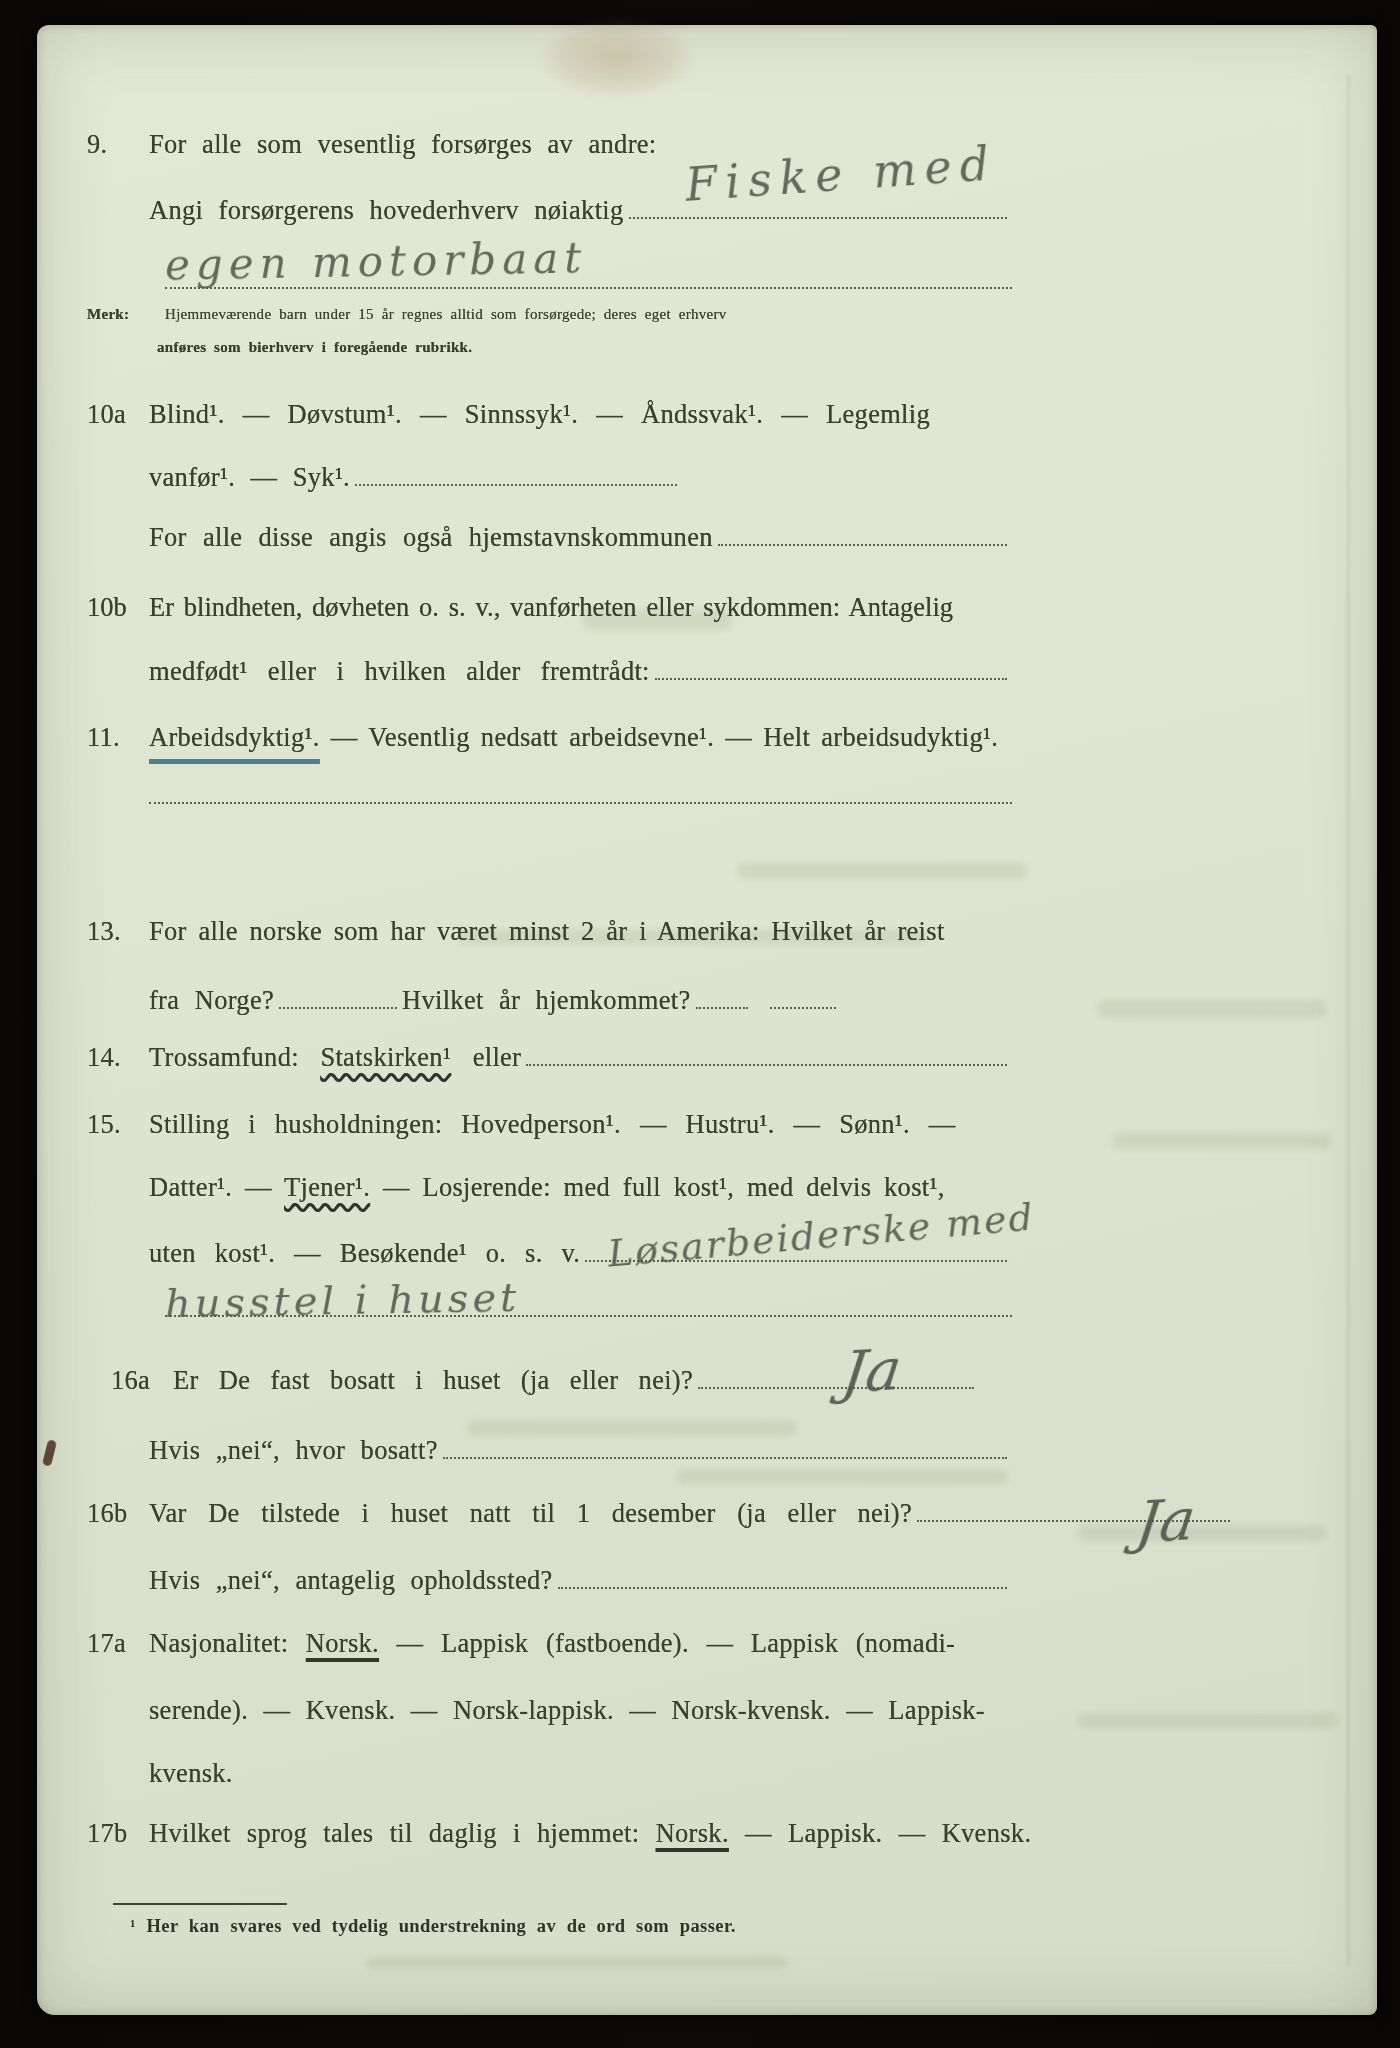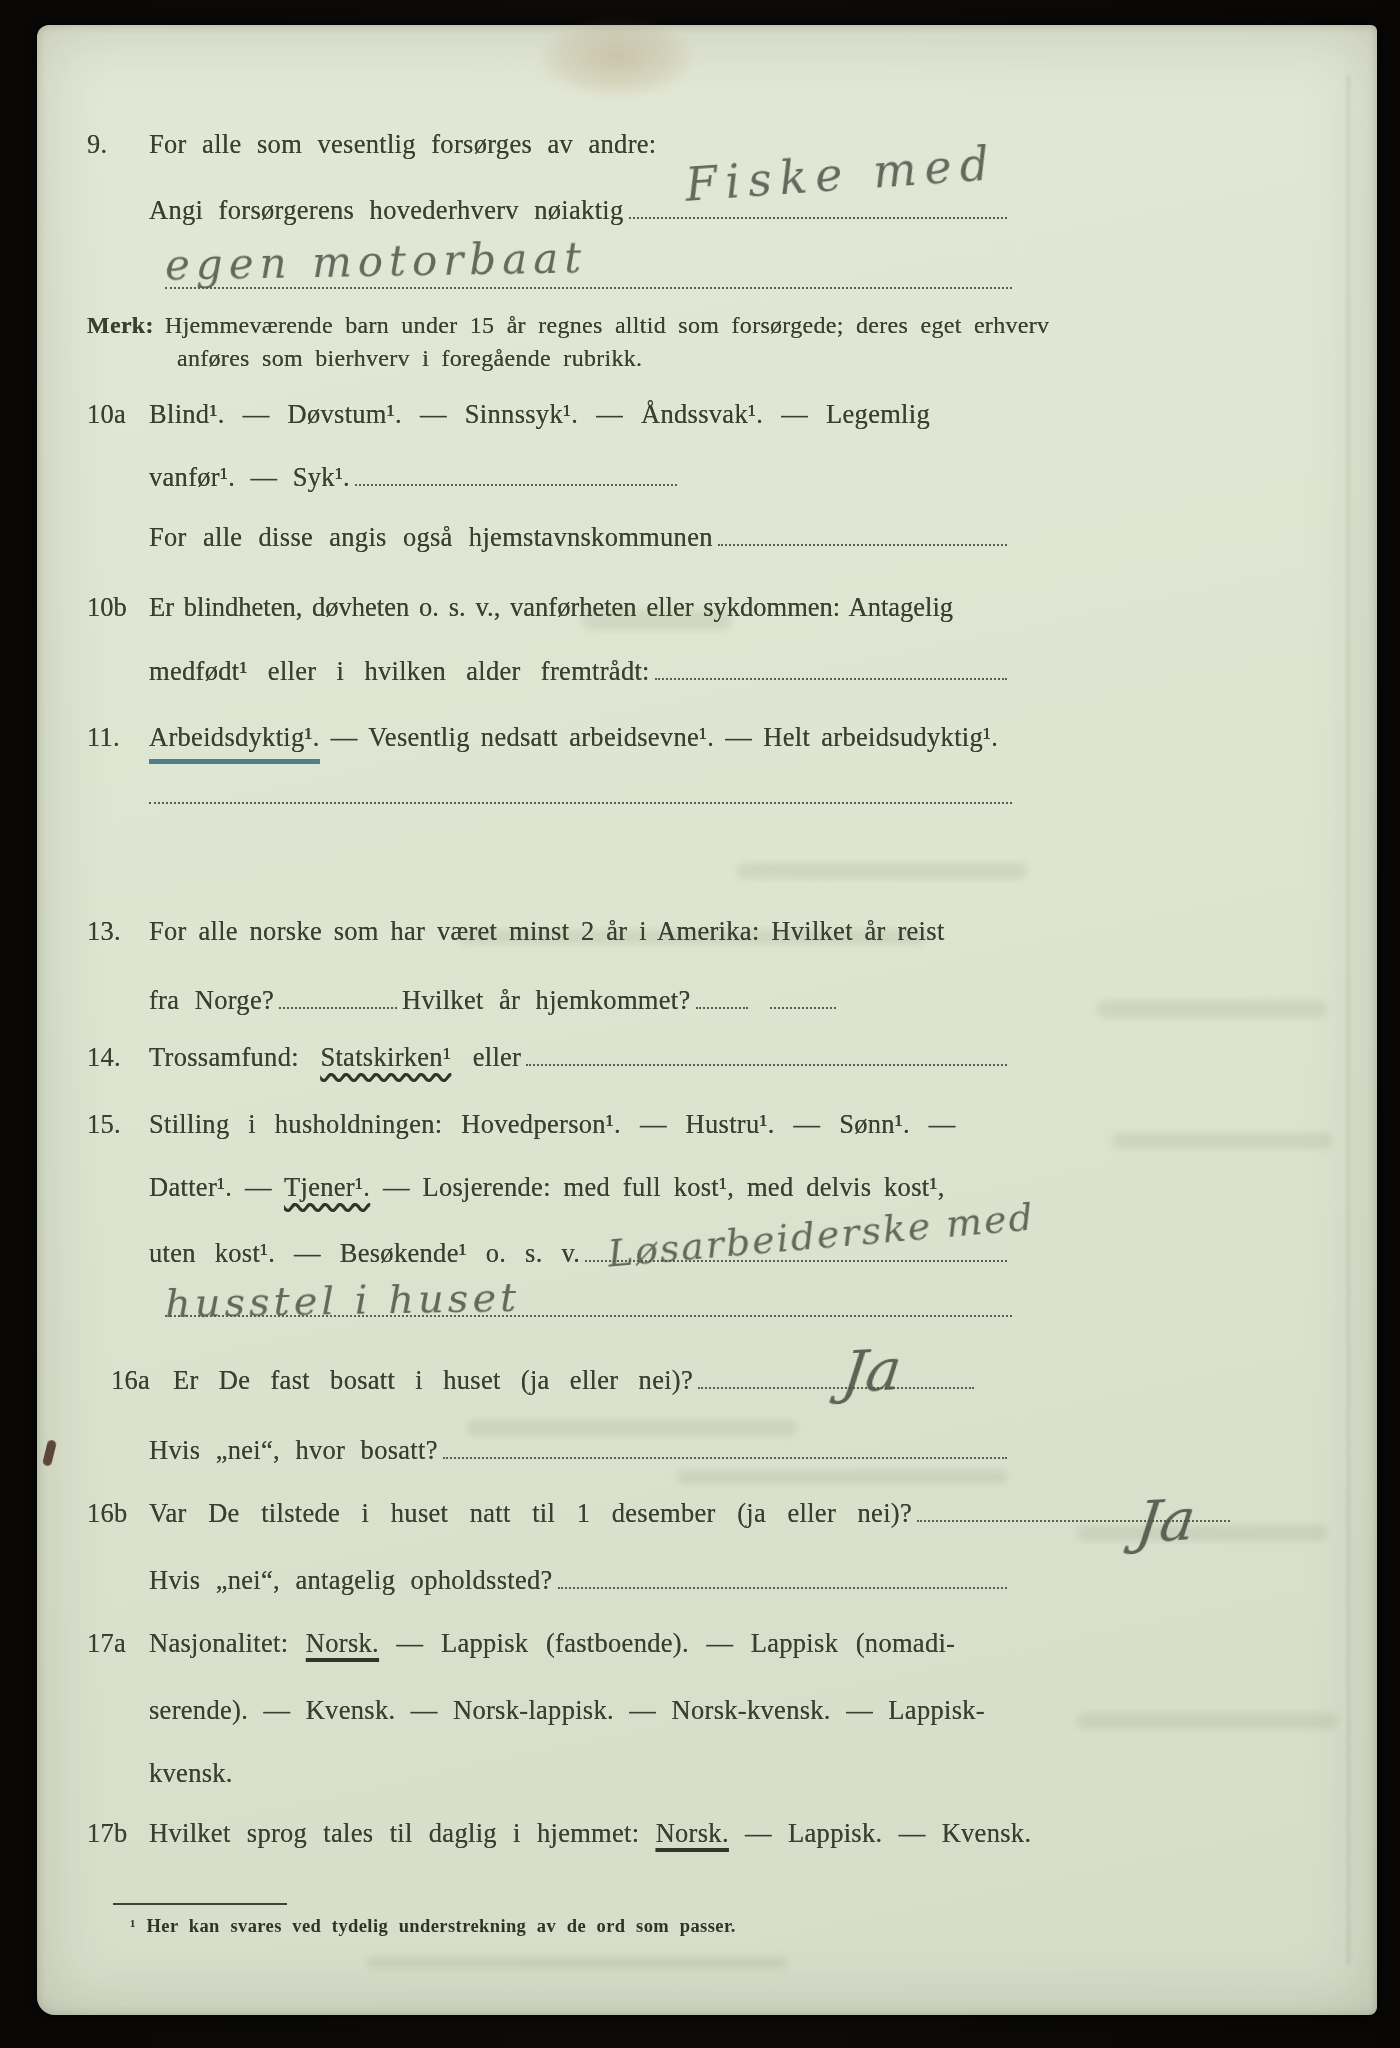--- a/index.html
+++ b/index.html
@@ -17,21 +17,21 @@
   .txt{white-space:nowrap;}
   .leader{flex:1;height:6px;border-bottom:2.2px dotted var(--dots,#5a604f);margin:0 5px;min-width:14px;}
   .leader.fixed{flex:none;}
   .seg{white-space:pre;}
   .u-pen{text-decoration:underline;text-decoration-style:solid;
     text-decoration-color:var(--pen,#32352a);text-decoration-thickness:3.5px;text-underline-offset:6px;}
   .u-wavy{text-decoration:underline;text-decoration-style:wavy;
     text-decoration-color:var(--pen,#32352a);text-decoration-thickness:2.5px;text-underline-offset:7px;}
   .u-crayon{text-decoration:underline;text-decoration-style:solid;
     text-decoration-color:var(--crayon,#4e7f8e);text-decoration-thickness:5px;text-underline-offset:13px;}
-  .merk{font-size:24px;align-items:center;}
+  .merk{font-size:15px;}
   .merk .mlabel{flex:none;width:78px;font-weight:bold;white-space:nowrap;}
   .hw{position:absolute;font-family:"DejaVu Serif",serif;font-style:italic;
     color:#54584b;white-space:nowrap;opacity:.88;filter:blur(.35px);}
   .dotline{position:absolute;height:0;border-bottom:2.2px dotted var(--dots,#5a604f);}
   .rule{position:absolute;border-top:2.5px solid #3f4437;}
   .footnote{position:absolute;font-size:18.5px;font-weight:bold;color:#2f3428;
     letter-spacing:.4px;word-spacing:.3em;white-space:nowrap;}
   .ghost{position:absolute;background:rgba(105,120,88,.12);filter:blur(3px);border-radius:10px;}
   .stain{position:absolute;left:505px;top:-6px;width:150px;height:78px;border-radius:50%;
     background:radial-gradient(ellipse,rgba(160,128,82,.30) 0%,rgba(160,128,82,.12) 55%,transparent 75%);
@@ -71,21 +71,21 @@
     <span class="leader"></span>
   </div>
   <div class="hw" style="top:122px;left:648px;font-size:46px;letter-spacing:8px;transform:rotate(-4deg);">Fiske med</div>
   <div class="hw" style="top:212px;left:128px;font-size:42px;letter-spacing:6px;transform:rotate(-1deg);">egen motorbaat</div>
   <div class="dotline" style="top:262px;left:128px;width:847px;"></div>
 
   <div class="line merk" style="top:281px;left:50px;width:925px;word-spacing:.25em;">
     <span class="mlabel">Merk:</span>
     <span class="txt">Hjemmeværende barn under 15 år regnes alltid som forsørgede; deres eget erhverv</span>
   </div>
-  <div class="line merk" style="top:314px;left:140px;width:847px;word-spacing:.25em;">
+  <div class="line merk" style="top:314px;left:120px;width:847px;word-spacing:.25em;font-weight:bold;">
     <span class="txt">anføres som bierhverv i foregående rubrikk.</span>
   </div>
 
   <div class="line" style="top:374px;left:50px;width:925px;word-spacing:.42em;">
     <span class="num">10a</span>
     <span class="txt">Blind¹. — Døvstum¹. — Sinnssyk¹. — Åndssvak¹. — Legemlig</span>
   </div>
   <div class="line" style="top:437px;left:112px;width:533px;justify-content:space-between;">
     <span class="txt">vanfør¹. — Syk¹.</span>
     <span class="leader"></span>

